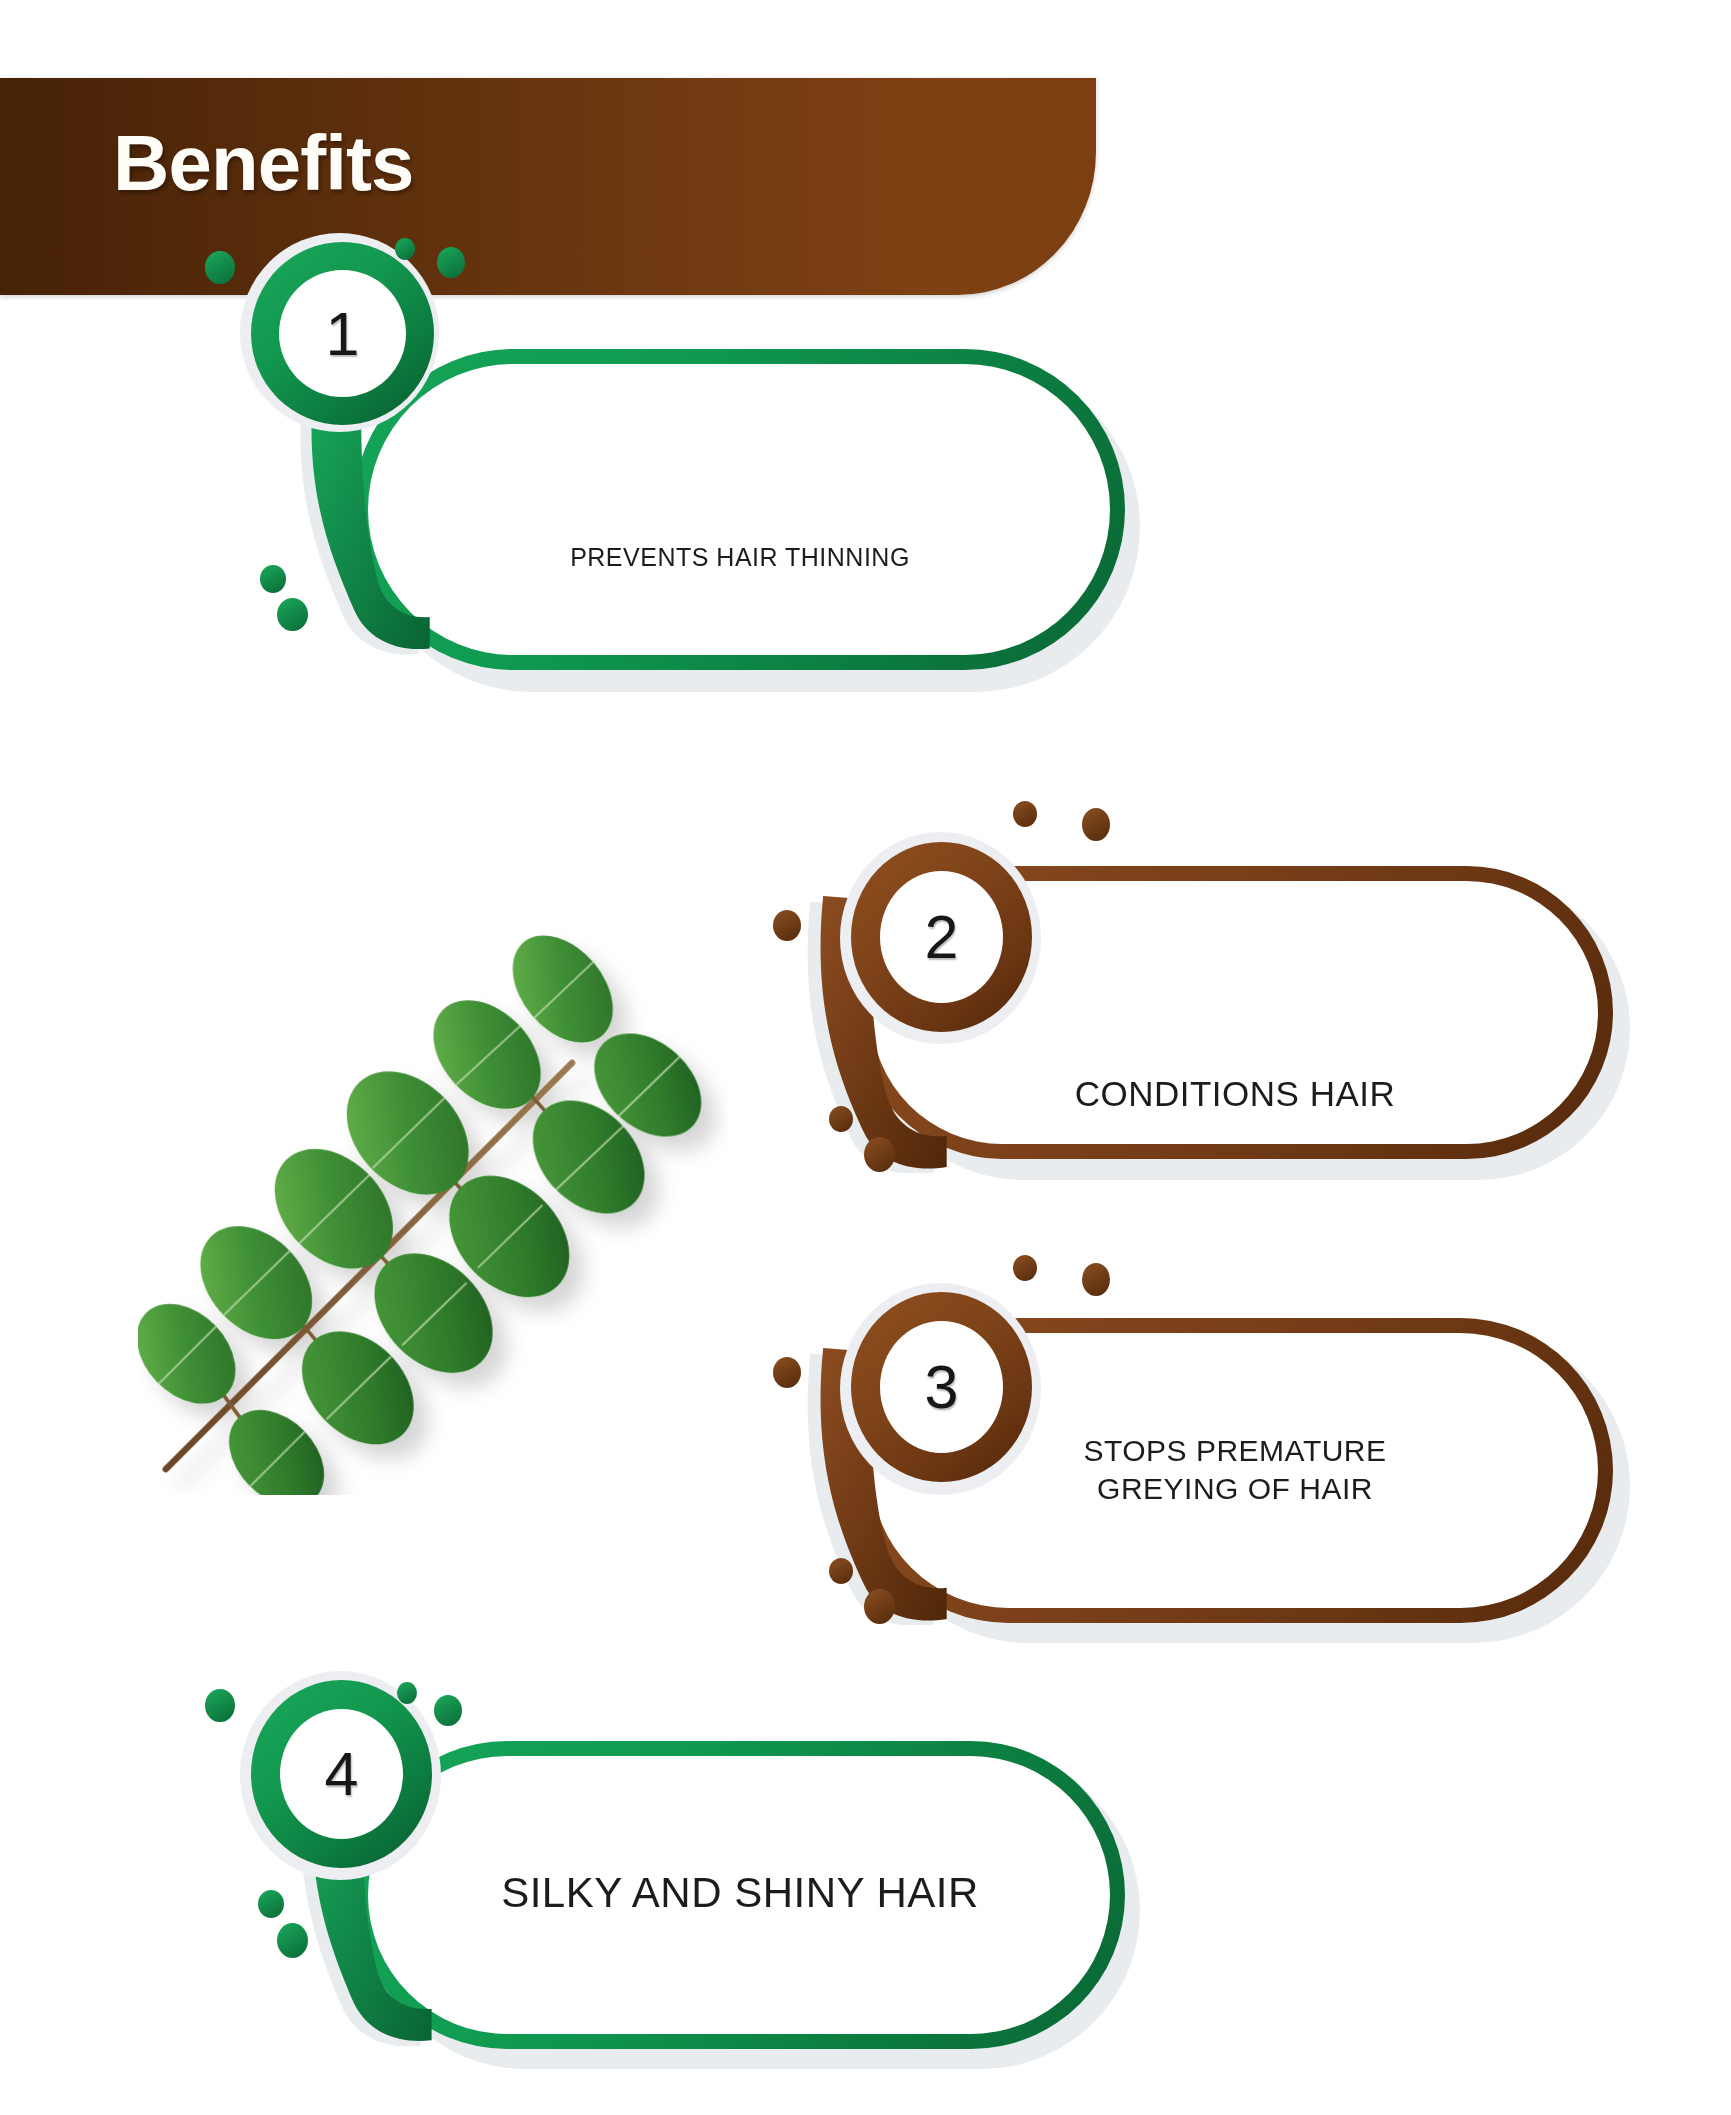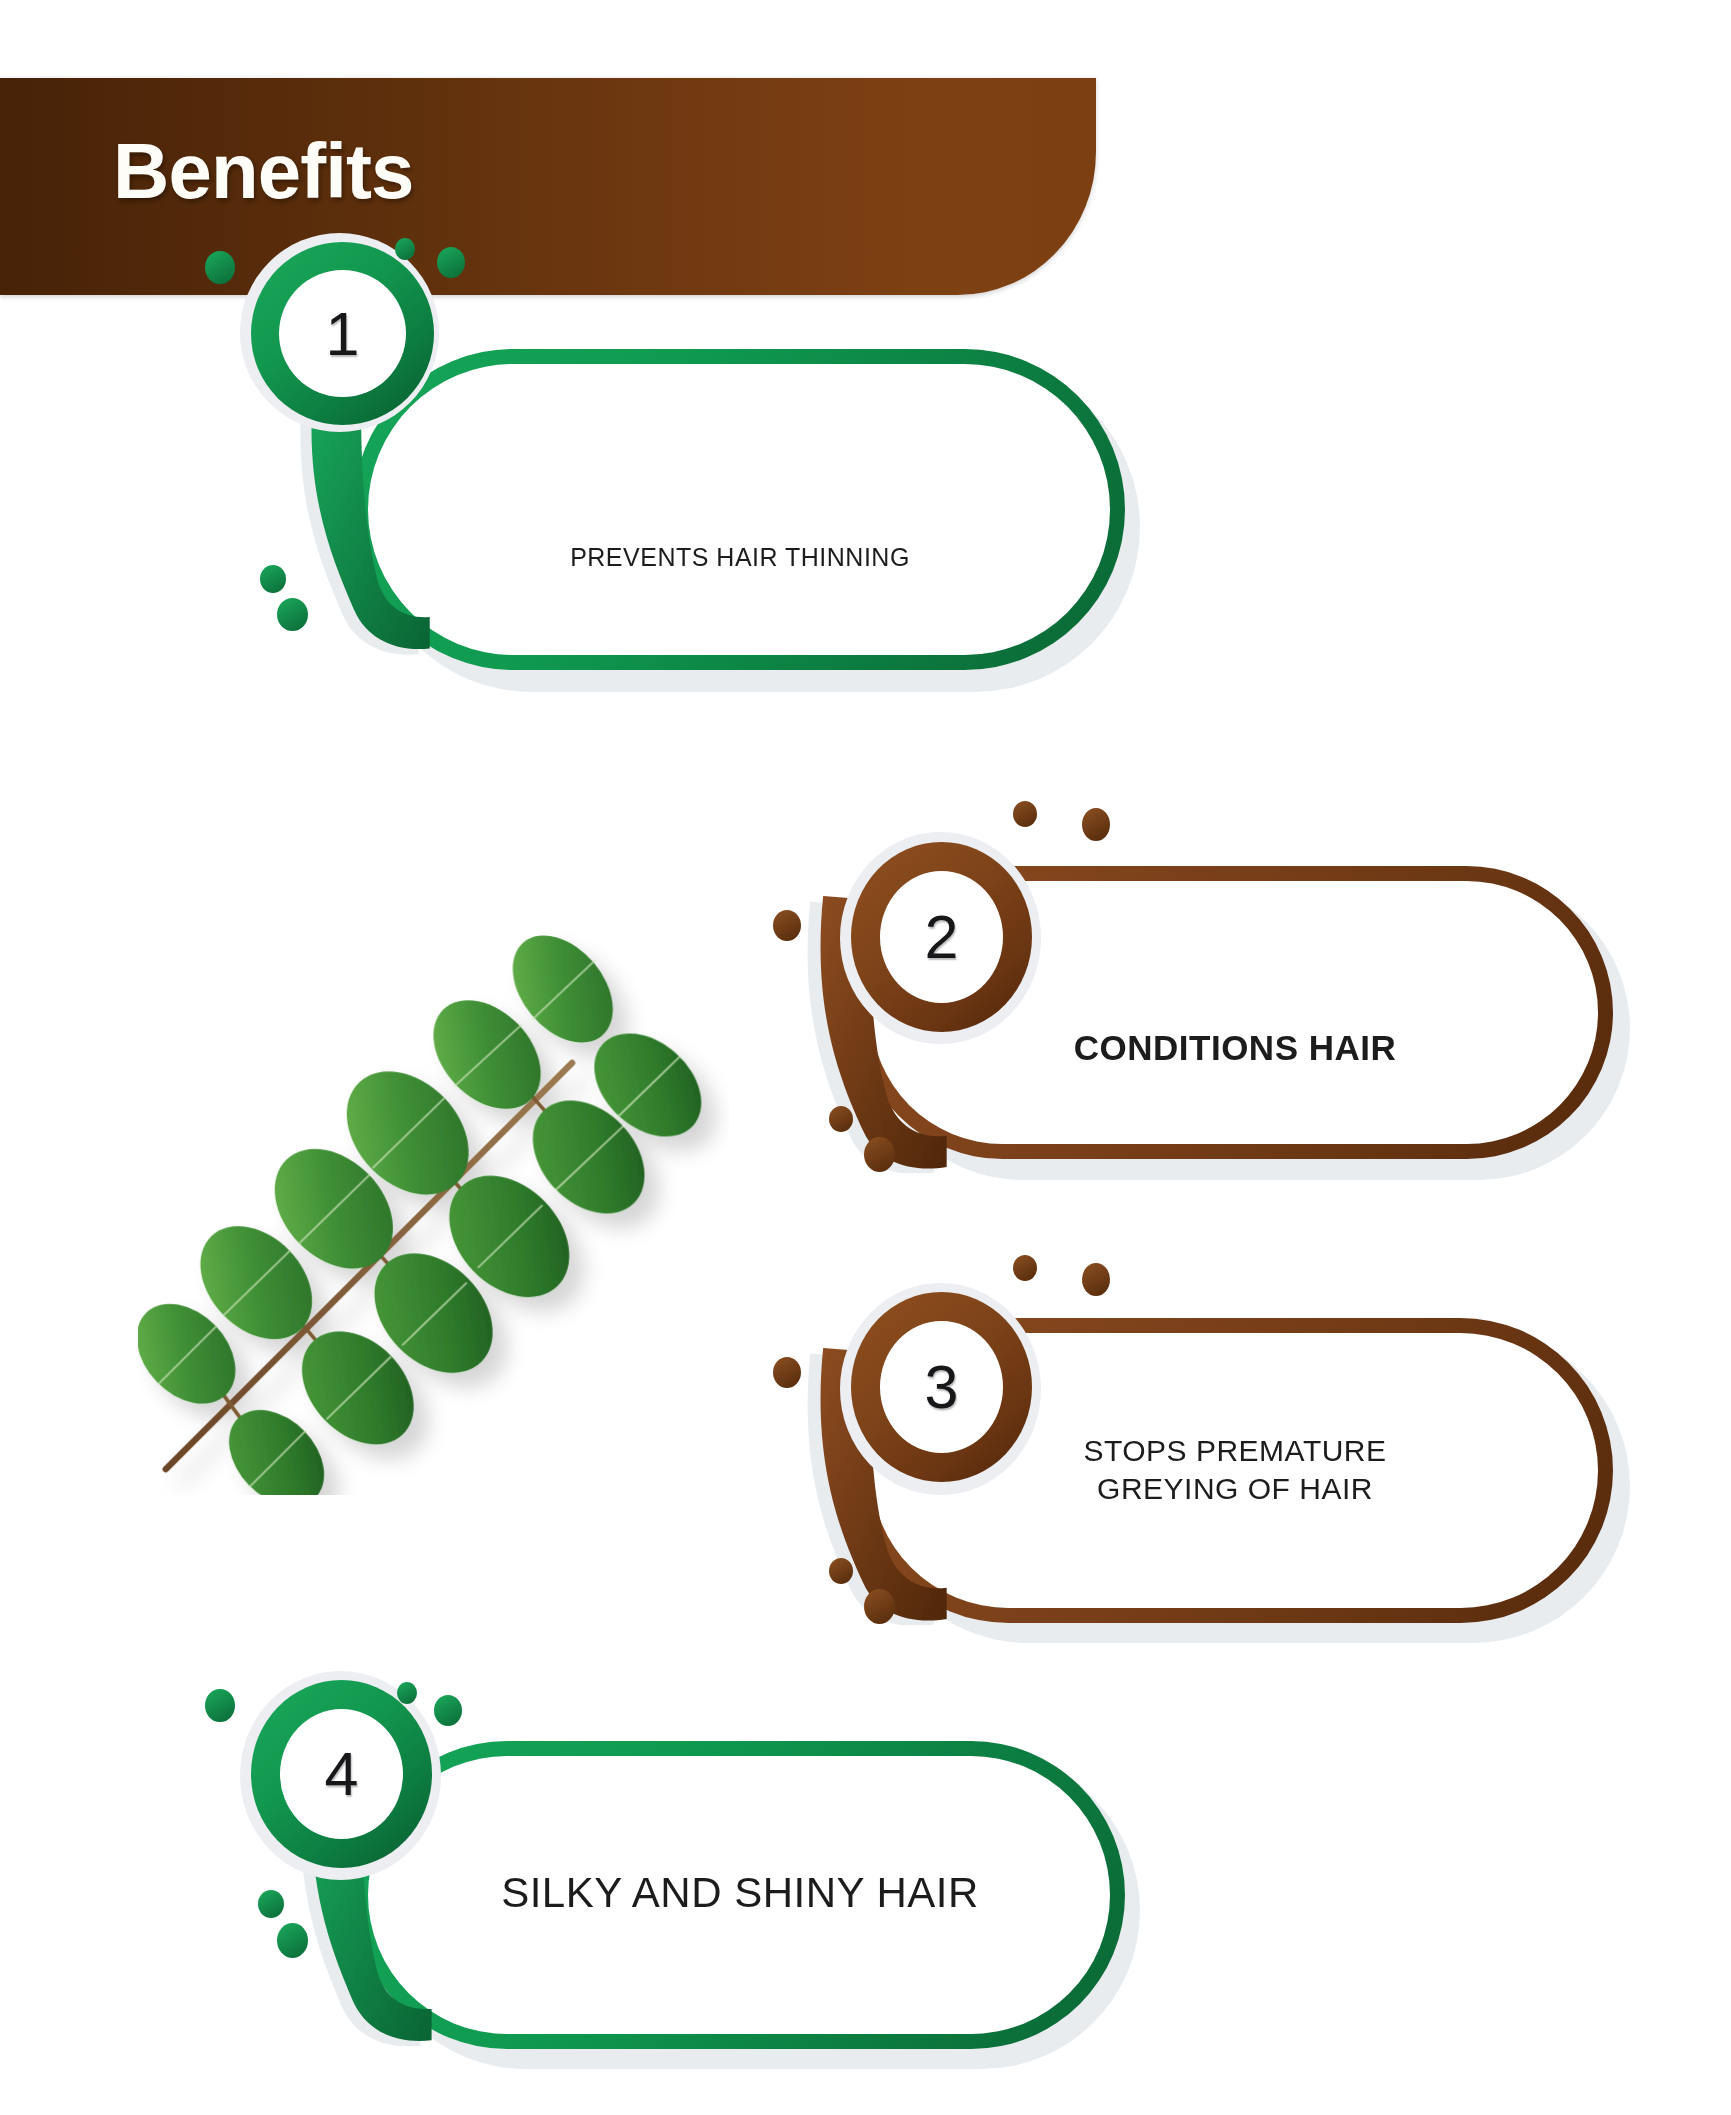--- a/index.html
+++ b/index.html
@@ -26,21 +26,20 @@
   }
   .header-title{
     position:absolute;
     left:113px; top:118px;
     font-size:78px;
     font-weight:bold;
     color:#fffdf7;
     letter-spacing:-0.9px;
     text-shadow:1.8px 2.8px 4.6px rgba(0,0,0,0.35);
     white-space:nowrap;
-    margin-top:8px;
   }
 
   
   .benefit{
     position:absolute;
   }
 
   
   .pill-shadow{
     position:absolute;
@@ -217,21 +216,21 @@
   </div>
 
   <div class="benefit">
     <div class="pill-shadow" style="left:871px; top:877px; width:759px; height:303px;"></div>
     <div class="pill" style="left:856px; top:866px; width:757px; height:293px;
                 border:15.7px solid transparent;
                 background:
                   linear-gradient(#fff,#fff) padding-box,
                   linear-gradient(120deg,#8a4a1e 0%,#7c411a 35%,#6a3613 70%,#552a0c 100%) border-box;"></div>
 
-    <div class="pill-label" style="left:921px; top:1026px; width:628px; font-size:35px;font-weight:bold;">CONDITIONS HAIR</div>
+    <div class="pill-label" style="left:921px; top:1072px; width:628px; font-size:35px;">CONDITIONS HAIR</div>
 
     <svg class="tail" style="left:766px; top:868px;" width="295" height="305" viewBox="0 0 320 330">
       <defs>
         <linearGradient id="tg2" x1="0" y1="0" x2="1" y2="1">
           <stop offset="0" stop-color="#8d4c20"></stop>
             <stop offset="1" stop-color="#50270a"></stop>
         </linearGradient>
       </defs>
       <path d="M 62 30 C 50 150 78 226 106 286 C 122 320 158 330 196 324 L 196 290 C 164 294 142 278 132 250 C 118 204 110 124 114 34 Z" fill="#e9ecef" transform="translate(-14,6)"></path>
       <path d="M 62 30 C 50 150 78 226 106 286 C 122 320 158 330 196 324 L 196 290 C 164 294 142 278 132 250 C 118 204 110 124 114 34 Z" fill="url(#tg2)"></path>

